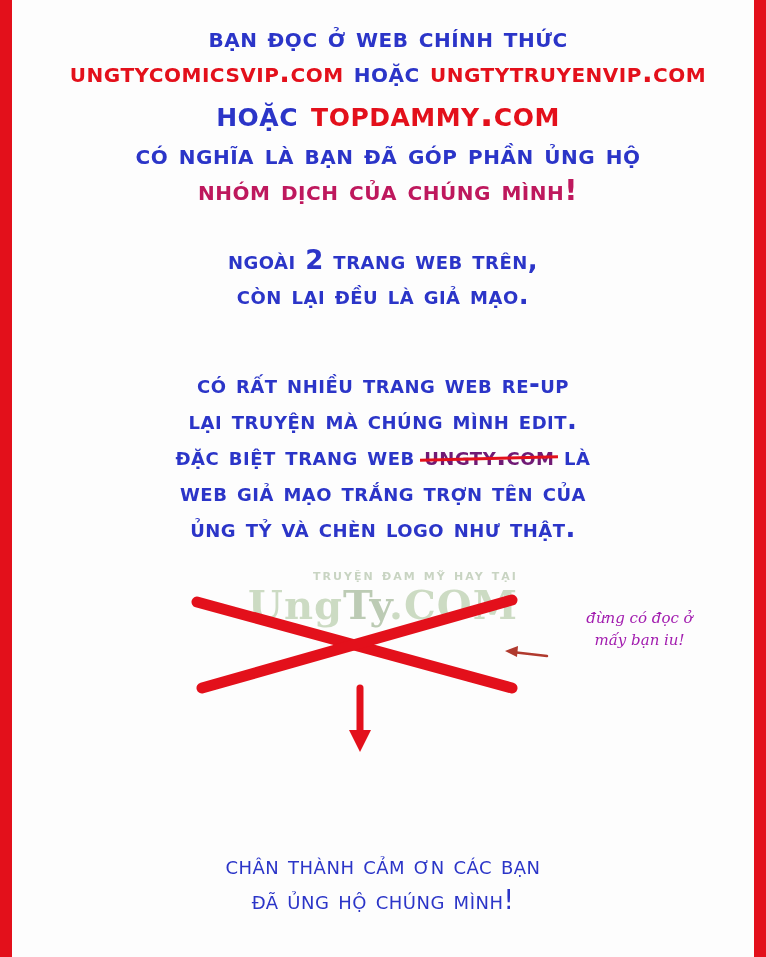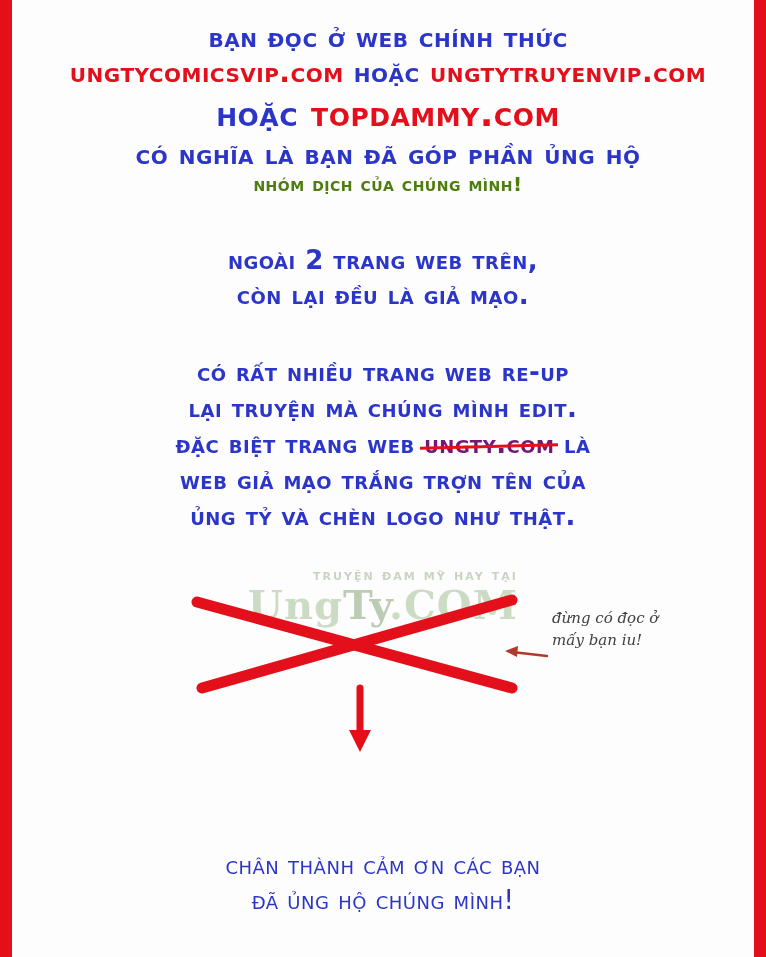--- a/index.html
+++ b/index.html
@@ -63,39 +63,39 @@
     text-transform: lowercase;
   }
   .header-block .line { margin: 0; }
   .c-blue { color: #2b35c8; }
   .c-red  { color: #e3101b; }
 
   .hdr-1 { color: #2b35c8; font-size: 28px; }
   .hdr-2 { font-size: 28px; }
   .hdr-3 { font-size: 36px; }
   .hdr-4 { color: #2b35c8; font-size: 29px; }
-  .hdr-5 { color: #4d7c0f; font-size: 20px; }
+  .hdr-5 { color: #be185d; font-size: 29px; }
 
   
   .mid-block-1 {
     position: absolute;
     top: 243px;
     left: 0;
     right: 0;
     color: #2b35c8;
     font-size: 26px;
     line-height: 1.34;
     font-weight: bold;
     font-variant: small-caps;
     text-transform: lowercase;
   }
 
   .mid-block-2 {
     position: absolute;
-    top: 355px;
+    top: 367px;
     left: 0;
     right: 0;
     color: #2b35c8;
     font-size: 26px;
     line-height: 1.38;
     font-weight: bold;
     font-variant: small-caps;
     text-transform: lowercase;
   }
   .strike {
@@ -155,26 +155,26 @@
     width: 100%;
     height: 200px;
     pointer-events: none;
   }
 
   .note-hand {
     position: absolute;
     left: 540px;
     top: 48px;
     width: 175px;
-    color: #404040;
+    color: #a21caf;
     font-size: 15px;
     line-height: 1.45;
     font-family: "DejaVu Serif", serif;
     font-style: italic;
-    text-align: left;
+    text-align: center;
   }
 
   .logo-fake-label {
     position: absolute;
     top: 760px;
     left: 0;
     right: 0;
     text-align: center;
     color: #e3101b;
     font-size: 33px;

